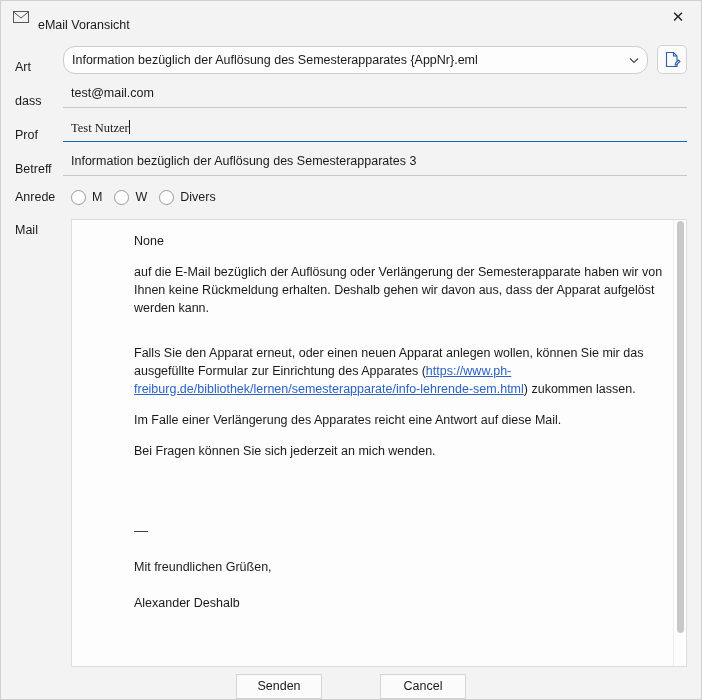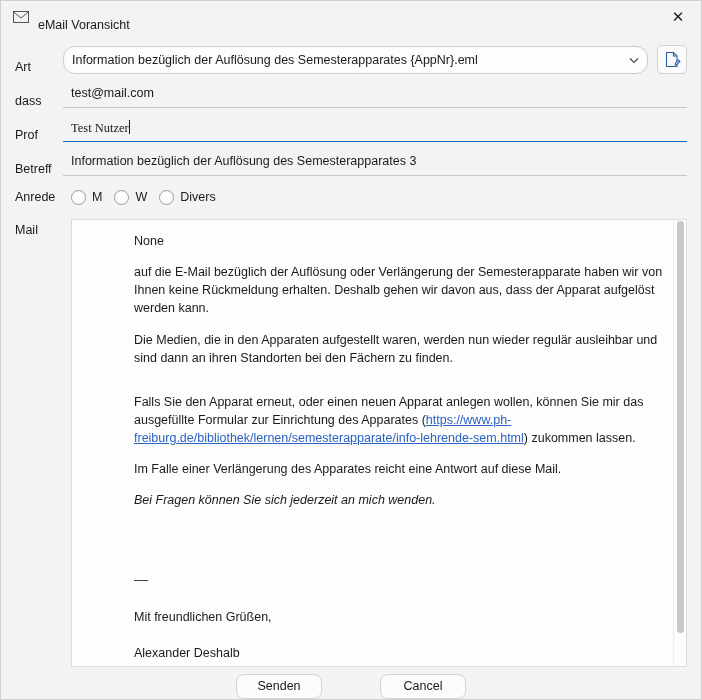--- a/index.html
+++ b/index.html
@@ -178,21 +178,21 @@
     display: flex;
     align-items: center;
     justify-content: center;
     gap: 58px;
     padding-bottom: 8px;
   }
   .btn {
     width: 86px; height: 25px;
     background: #fbfbfb;
     border: 1px solid #d4d4d4;
-    border-radius: 8px;
+    border-radius: 0;
     font-size: 12.5px;
     color: #1a1a1a;
     display: flex; align-items: center; justify-content: center;
     font-family: "Liberation Sans", sans-serif;
   }
 </style>
 </head>
 <body>
 
 <div class="window">
@@ -261,26 +261,25 @@
         </div>
       </div>
     </div>
 
     <div class="row mail-row">
       <div class="lbl" style="padding-top:4px;">Mail</div>
       <div class="mail-box">
         <div class="mail-content">
           <p>None</p>
           <p>auf die E-Mail bezüglich der Auflösung oder Verlängerung der Semesterapparate haben wir von Ihnen keine Rückmeldung erhalten. Deshalb gehen wir davon aus, dass der Apparat aufgelöst werden kann.</p>
-          <p> Die Medien, die in den Apparaten aufgestellt waren, werden nun wieder regulär ausleihbar und sind dann an ihren Standorten bei den Fächern zu finden.</p>
           <p style="margin-top:26px;">
             <span>Falls Sie den Apparat erneut, oder einen neuen Apparat anlegen wollen, können Sie mir das ausgefüllte Formular zur Einrichtung des Apparates (</span><a href="#">https://www.ph-freiburg.de/bibliothek/lernen/semesterapparate/info-lehrende-sem.html</a><span>) zukommen lassen.</span>
           </p>
           <p>Im Falle einer Verlängerung des Apparates reicht eine Antwort auf diese Mail.</p>
-          <p style="margin-top:12px;font-style:italic;">Bei Fragen können Sie sich jederzeit an mich wenden.</p>
+          <p style="margin-top:12px;">Bei Fragen können Sie sich jederzeit an mich wenden.</p>
           <p style="margin-top:62px;">––</p>
           <p style="margin-top:18px;">Mit freundlichen Grüßen,</p>
           <p style="margin-top:18px;">Alexander Deshalb</p>
         </div>
         <div class="scrollbar">
           <div class="scroll-thumb"></div>
         </div>
       </div>
     </div>
 

